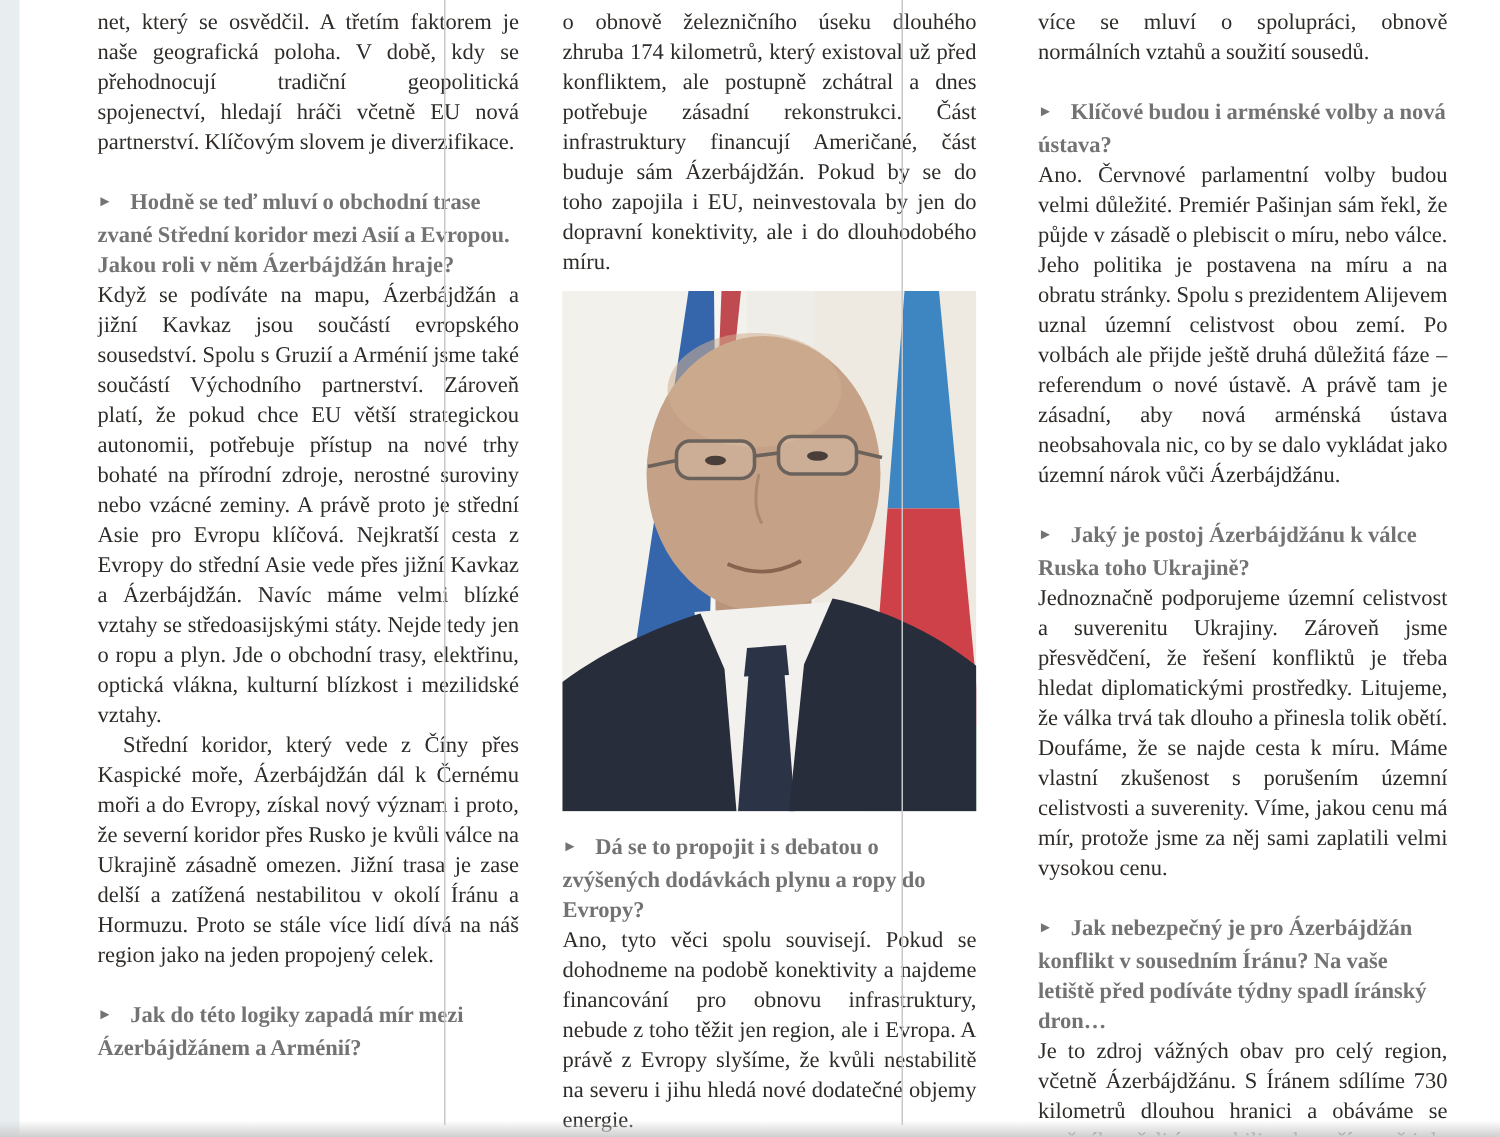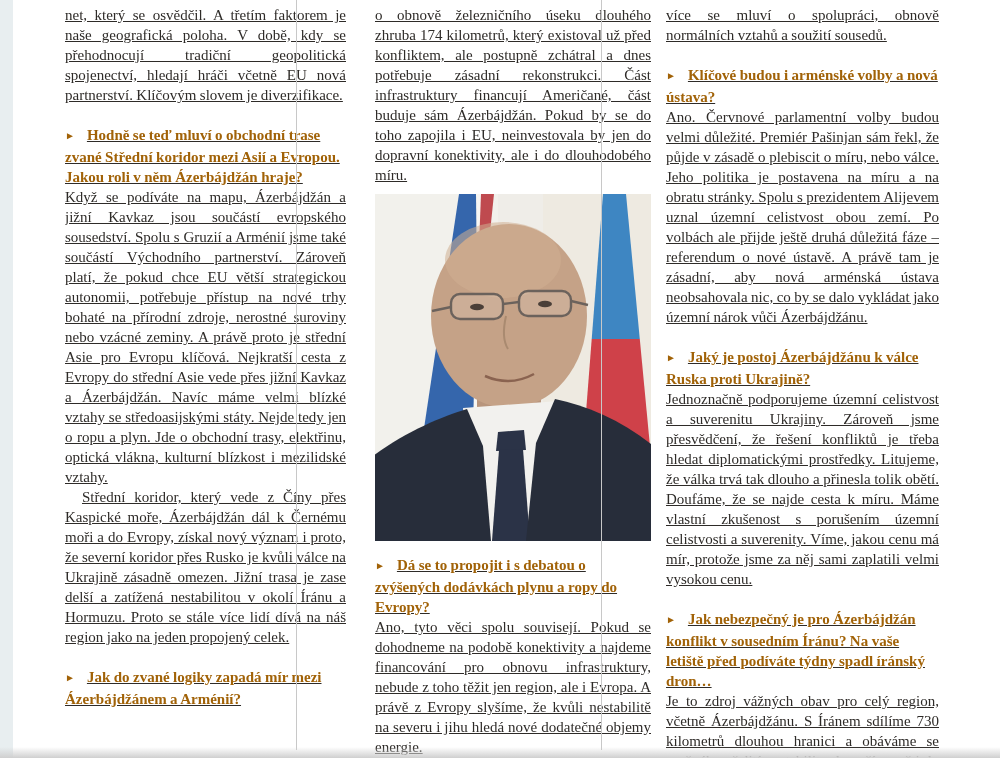--- a/index.html
+++ b/index.html
@@ -12,40 +12,40 @@
   }
   .page { position:absolute; inset:0; background:#fff; }
   .edge-strip {
     position:absolute; left:0; top:0; width:13px; height:100%;
     background:var(--edge-strip,#e8eef0);
   }
   .columns {
     position:absolute; left:65px; top:0; height:758px;
     display:flex; align-items:stretch;
   }
-  .col { padding-top:5px; height:758px; overflow:hidden;text-decoration:underline; }
+  .col { padding-top:5px; height:758px; overflow:hidden; }
   .col.c0 { width:281px; }
   .col.c1 { width:276px; margin-left:29px; }
-  .col.c2 { width:273px; margin-left:15px; }
+  .col.c2 { width:273px; margin-left:41px; }
   .divider {
     position:absolute; top:0; width:1px; height:750px;
     background:var(--divider,#c8c8c8);
   }
   .divider.d0 { left:296px; }  
   .divider.d1 { left:601px; }  
 
   p.para, p.question {
     font-size:15px; line-height:20px; text-align:justify;
     hyphens:none; word-spacing:-0.3px;
   }
   p.para { color:var(--text,#2e2b28); }
   p.para.indent { text-indent:17px; }
   p.question {
     font-weight:bold; margin-top:20px; text-align:left;
-    color:#a16207; line-height:20px;
+    color:#737373; line-height:20px;
   }
   p.question .arrow {
     display:inline-block; font-size:10px; margin-right:12px;
     transform:translateY(-1.5px);
   }
   .photo-block {
     width:278px; height:347px; margin:9px 0 14px -2px;
     position:relative; overflow:hidden;
   }
   .photo-block + p.question { margin-top:0; }
@@ -61,21 +61,21 @@
 
 <div class="page">
   <div class="edge-strip"></div>
 
   <div class="columns">
     <div class="col c0">
         <p class="para">net, který se osvědčil. A třetím faktorem je naše geografická poloha. V době, kdy se přehodnocují tradiční geopolitická spojenectví, hledají hráči včetně EU nová partnerství. Klíčovým slovem je diverzifikace.</p>
         <p class="question"><span class="arrow">►</span><span>Hodně se teď mluví o obchodní trase zvané Střední koridor mezi Asií a Evropou. Jakou roli v něm Ázerbájdžán hraje?</span></p>
         <p class="para">Když se podíváte na mapu, Ázerbájdžán a jižní Kavkaz jsou součástí evropského sousedství. Spolu s Gruzií a Arménií jsme také součástí Východního partnerství. Zároveň platí, že pokud chce EU větší strategickou autonomii, potřebuje přístup na nové trhy bohaté na přírodní zdroje, nerostné suroviny nebo vzácné zeminy. A právě proto je střední Asie pro Evropu klíčová. Nejkratší cesta z Evropy do střední Asie vede přes jižní Kavkaz a Ázerbájdžán. Navíc máme velmi blízké vztahy se středoasijskými státy. Nejde tedy jen o ropu a plyn. Jde o obchodní trasy, elektřinu, optická vlákna, kulturní blízkost i mezilidské vztahy.</p>
         <p class="para indent">Střední koridor, který vede z Číny přes Kaspické moře, Ázerbájdžán dál k Černému moři a do Evropy, získal nový význam i proto, že severní koridor přes Rusko je kvůli válce na Ukrajině zásadně omezen. Jižní trasa je zase delší a zatížená nestabilitou v okolí Íránu a Hormuzu. Proto se stále více lidí dívá na náš region jako na jeden propojený celek.</p>
-        <p class="question"><span class="arrow">►</span><span>Jak do zvané logiky zapadá mír mezi Ázerbájdžánem a Arménií?</span></p>
+        <p class="question"><span class="arrow">►</span><span>Jak do této logiky zapadá mír mezi Ázerbájdžánem a Arménií?</span></p>
       </div>
     <div class="col c1">
         <p class="para">o obnově železničního úseku dlouhého zhruba 174 kilometrů, který existoval už před konfliktem, ale postupně zchátral a dnes potřebuje zásadní rekonstrukci. Část infrastruktury financují Američané, část buduje sám Ázerbájdžán. Pokud by se do toho zapojila i EU, neinvestovala by jen do dopravní konektivity, ale i do dlouhodobého míru.</p>
   <div class="photo-block">
     <svg width="278" height="347" viewBox="0 0 278 347">
 
       <rect x="0" y="0" width="278" height="347" fill="var(--photo-bg)"></rect>
       <rect x="0" y="0" width="125" height="347" fill="var(--curtain)"></rect>
       <rect x="125" y="0" width="45" height="347" fill="#efede8"></rect>
 
@@ -128,21 +128,21 @@
     </svg>
   </div>
 <p class="question"><span class="arrow">►</span><span>Dá se to propojit i s debatou o zvýšených dodávkách plynu a ropy do Evropy?</span></p>
         <p class="para">Ano, tyto věci spolu souvisejí. Pokud se dohodneme na podobě konektivity a najdeme financování pro obnovu infrastruktury, nebude z toho těžit jen region, ale i Evropa. A právě z Evropy slyšíme, že kvůli nestabilitě na severu i jihu hledá nové dodatečné objemy energie.</p>
         <p class="para indent">Ázerbájdžán je připravený tyto doda-</p>
       </div>
     <div class="col c2">
         <p class="para">více se mluví o spolupráci, obnově normálních vztahů a soužití sousedů.</p>
         <p class="question"><span class="arrow">►</span><span>Klíčové budou i arménské volby a nová ústava?</span></p>
         <p class="para">Ano. Červnové parlamentní volby budou velmi důležité. Premiér Pašinjan sám řekl, že půjde v zásadě o plebiscit o míru, nebo válce. Jeho politika je postavena na míru a na obratu stránky. Spolu s prezidentem Alijevem uznal územní celistvost obou zemí. Po volbách ale přijde ještě druhá důležitá fáze – referendum o nové ústavě. A právě tam je zásadní, aby nová arménská ústava neobsahovala nic, co by se dalo vykládat jako územní nárok vůči Ázerbájdžánu.</p>
-        <p class="question"><span class="arrow">►</span><span>Jaký je postoj Ázerbájdžánu k válce Ruska proti Ukrajině?</span></p>
+        <p class="question"><span class="arrow">►</span><span>Jaký je postoj Ázerbájdžánu k válce Ruska toho Ukrajině?</span></p>
         <p class="para">Jednoznačně podporujeme územní celistvost a suverenitu Ukrajiny. Zároveň jsme přesvědčení, že řešení konfliktů je třeba hledat diplomatickými prostředky. Litujeme, že válka trvá tak dlouho a přinesla tolik obětí. Doufáme, že se najde cesta k míru. Máme vlastní zkušenost s porušením územní celistvosti a suverenity. Víme, jakou cenu má mír, protože jsme za něj sami zaplatili velmi vysokou cenu.</p>
         <p class="question"><span class="arrow">►</span><span>Jak nebezpečný je pro Ázerbájdžán konflikt v sousedním Íránu? Na vaše letiště před podíváte týdny spadl íránský dron…</span></p>
         <p class="para">Je to zdroj vážných obav pro celý region, včetně Ázerbájdžánu. S Íránem sdílíme 730 kilometrů dlouhou hranici a obáváme se možného přelití nestability do naší země i do celého jižního Kavkazu. To by</p>
       </div>
   </div>
 
   <div class="divider d0"></div>
   <div class="divider d1"></div>
 
   <div class="bottom-fade"></div>

